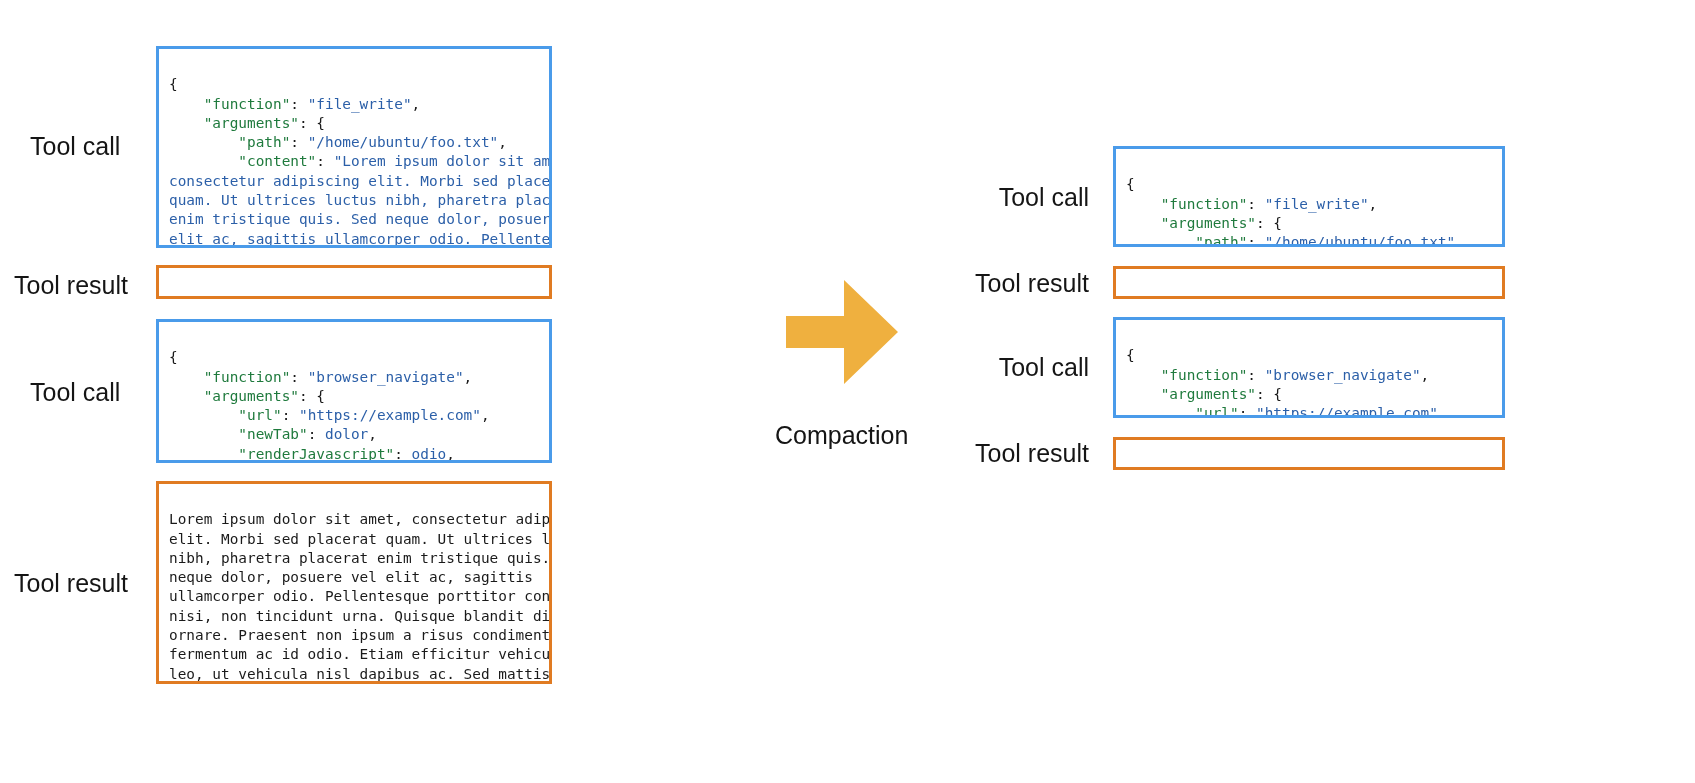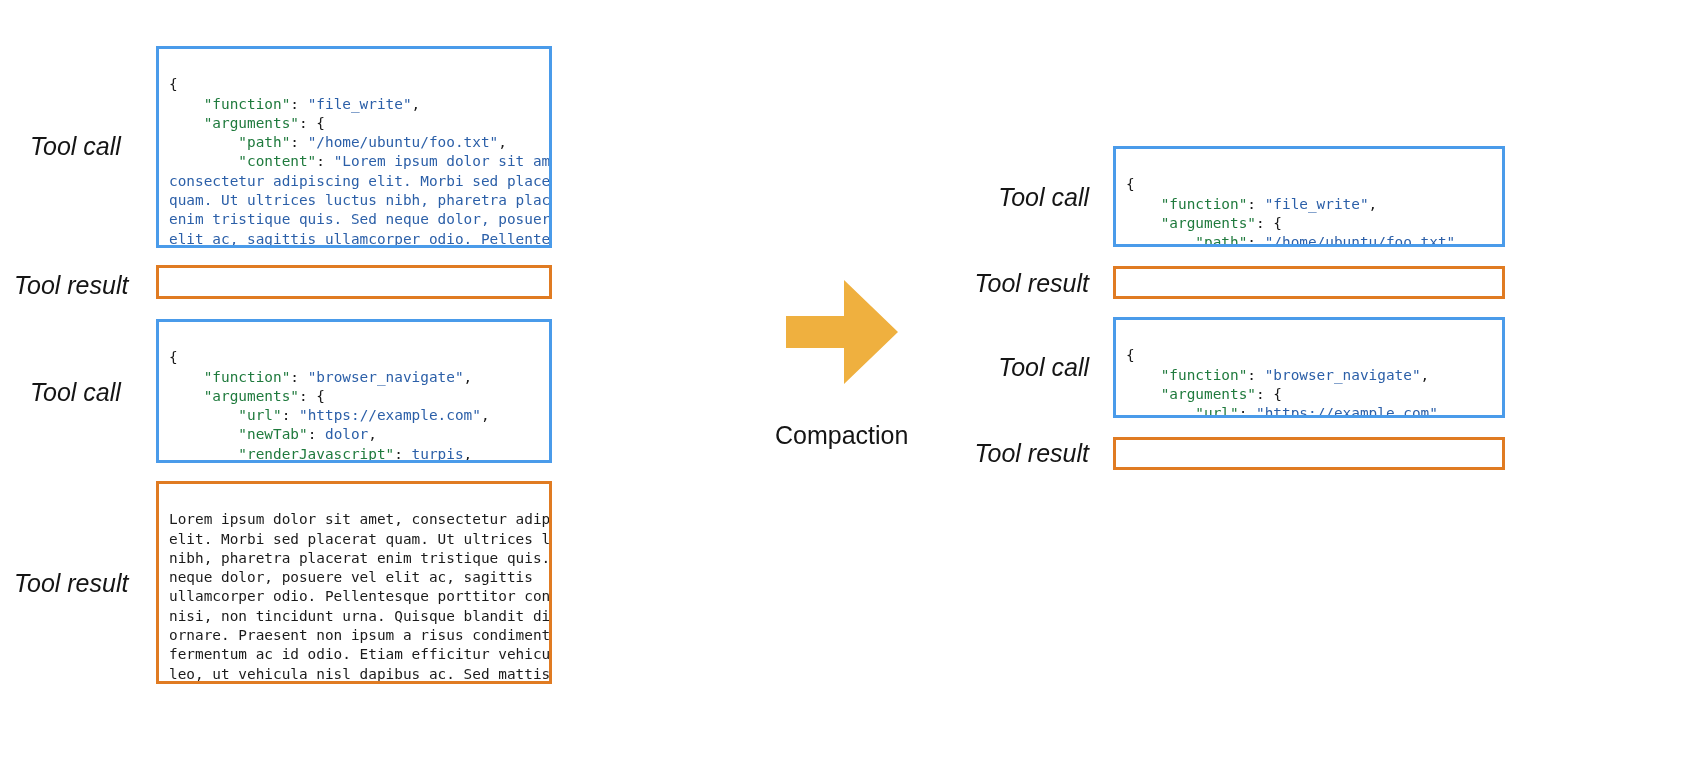--- a/index.html
+++ b/index.html
@@ -24,21 +24,20 @@
 
   
   .row-label {
     position: absolute;
     font-family: "Liberation Sans", sans-serif;
     font-size: 25px;
     line-height: 1.1;
     color: #151515;
     white-space: nowrap;
     text-align: left;
-    font-style: italic;
   }
   .row-label.right-align {
     text-align: right;
     transform: translateX(-100%);
   }
 
   
   .box {
     position: absolute;
     box-sizing: border-box;
@@ -114,21 +113,21 @@
   </div>
 
   <div class="row-label" style="left:30px; top:379px;">Tool call</div>
 
   <div class="box call" style="left:156px; top:319px; width:396px; height:144px;">
 <pre><span class="p">{</span>
     <span class="k">"function"</span><span class="p">:</span> <span class="s">"browser_navigate"</span><span class="p">,</span>
     <span class="k">"arguments"</span><span class="p">:</span> <span class="p">{</span>
         <span class="k">"url"</span><span class="p">:</span> <span class="s">"https://example.com"</span><span class="p">,</span>
         <span class="k">"newTab"</span><span class="p">:</span> <span class="n">dolor</span><span class="p">,</span>
-        <span class="k">"renderJavascript"</span><span class="p">:</span> <span class="n">turpis</span><span class="p">,</span>
+        <span class="k">"renderJavascript"</span><span class="p">:</span> <span class="n">odio</span><span class="p">,</span>
          
     
 </pre>
   </div>
 
   <div class="row-label" style="left:14px; top:570px;">Tool result</div>
 
   <div class="box result" style="left:156px; top:481px; width:396px; height:203px;">
 <pre>Lorem ipsum dolor sit amet, consectetur adipiscing
 elit. Morbi sed placerat quam. Ut ultrices luctus

